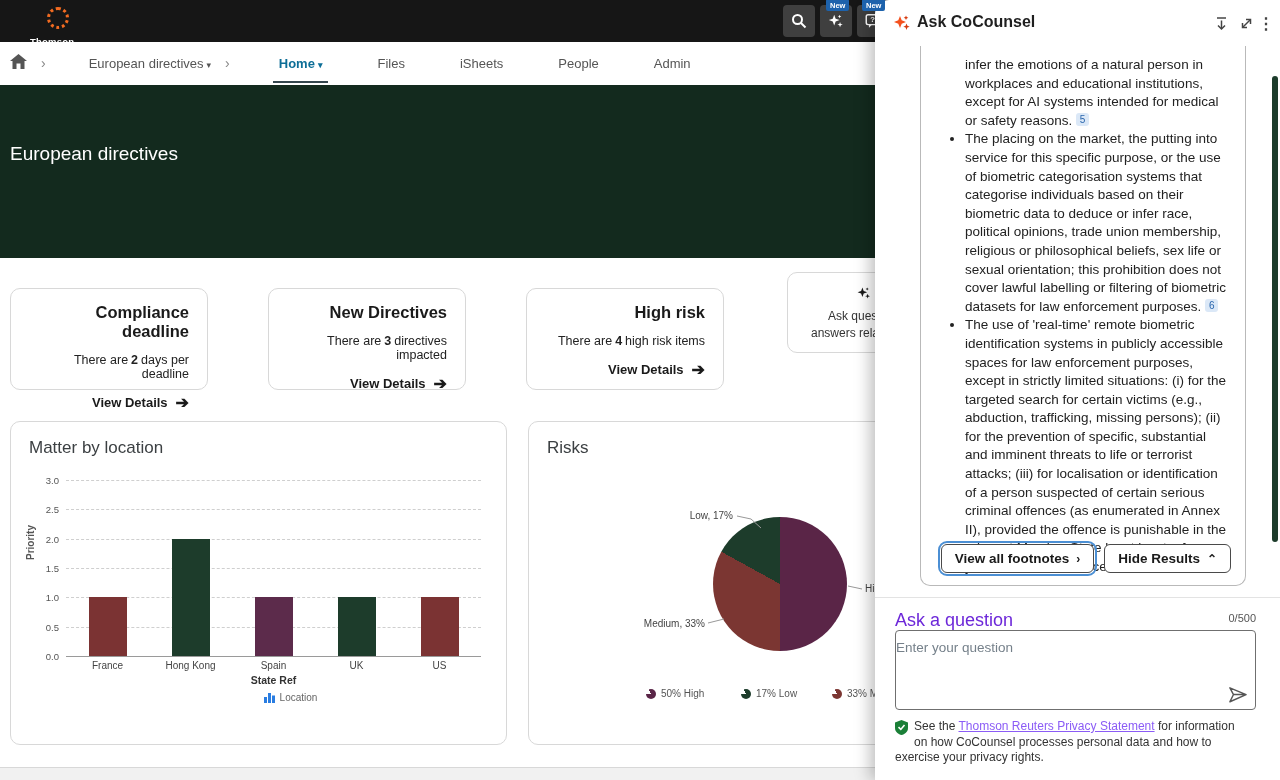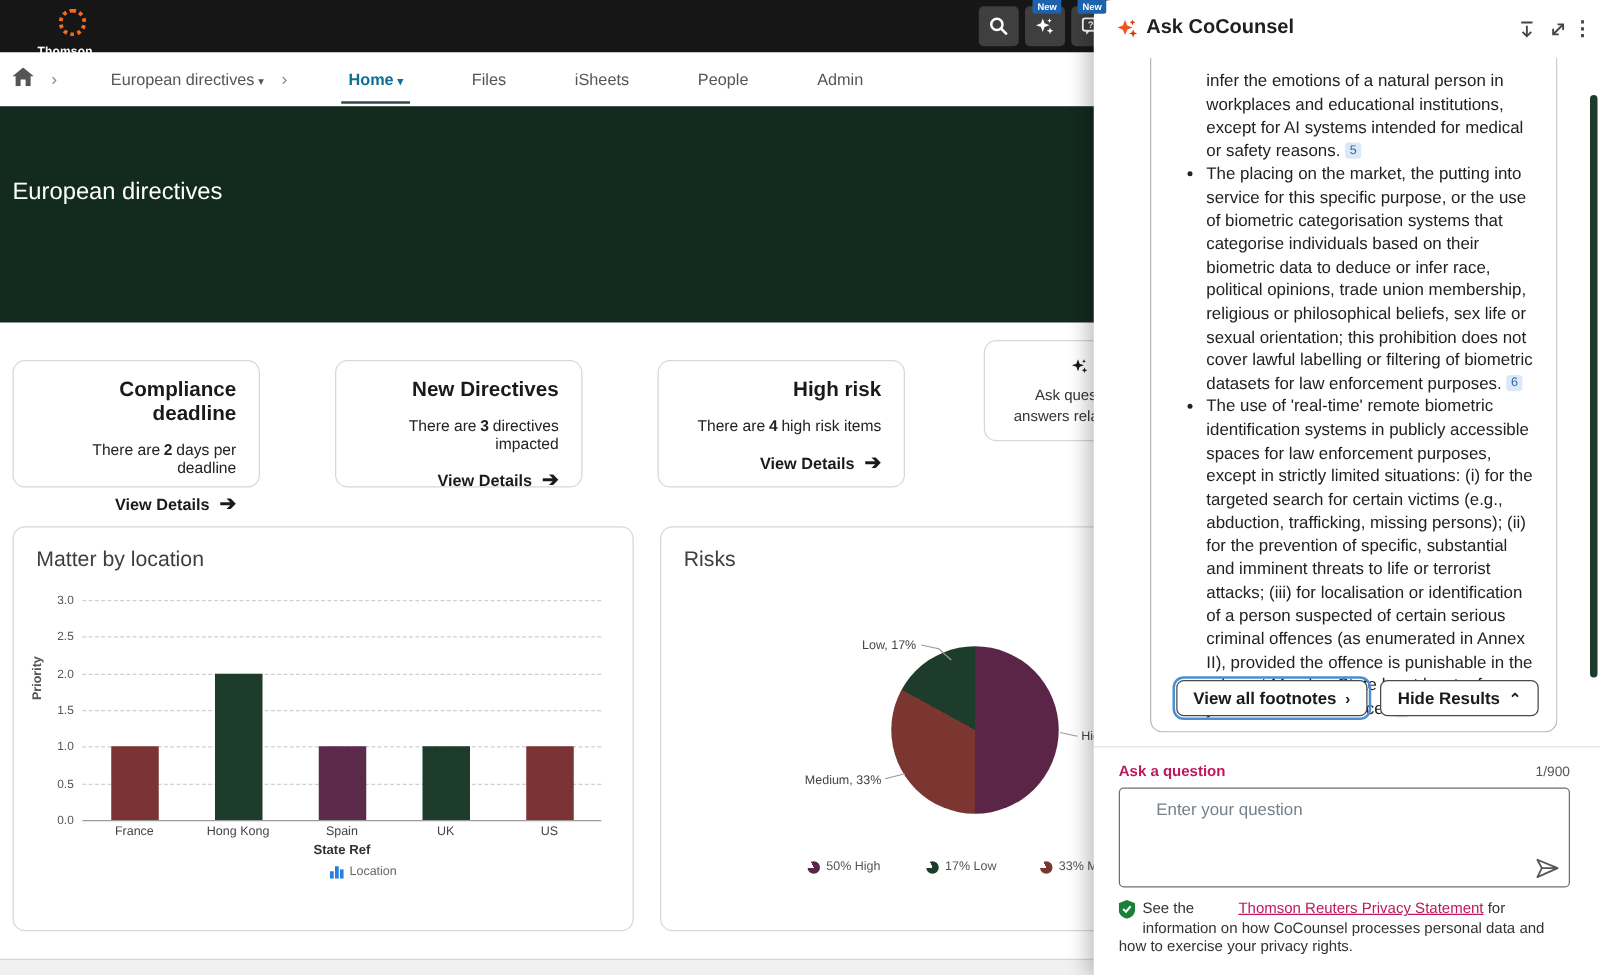--- a/index.html
+++ b/index.html
@@ -73,30 +73,30 @@
   .res-text li{margin:0;}
   .fn{display:inline-block;background:#dbe8f7;color:#2a66ad;font-size:10px;line-height:13px;
       padding:0 3.5px;border-radius:3px;margin-left:4px;vertical-align:1.5px;}
   .closing{margin:7px 0 0;}
   .btn-row{position:absolute;right:14px;bottom:12px;display:flex;gap:10px;}
   .btn{background:#fff;border:1px solid #4a4a4a;border-radius:6px;padding:6px 13px;font-size:13.5px;
        font-weight:bold;color:#1a1a1a;font-family:"Liberation Sans",sans-serif;display:flex;align-items:center;gap:7px;cursor:pointer;}
   .btn.focused{outline:2px solid #4b8fd4;outline-offset:1px;}
   .btn .chev{font-size:12px;font-weight:bold;}
   .panel-divider{position:absolute;left:0;top:597px;width:100%;border-top:1px solid #e3e3e3;}
-  .ask-label{position:absolute;left:20px;top:610px;font-size:12px;font-weight:bold;color:#be185d;}
+  .ask-label{position:absolute;left:20px;top:610px;font-size:18px;font-weight:normal;color:#6d28d9;}
   .ask-counter{position:absolute;right:24px;top:612px;font-size:11px;color:#555;}
   .ask-area{position:absolute;left:20px;top:630px;width:361px;height:80px;border:1px solid #6f6f6f;border-radius:4px;
-            box-sizing:border-box;padding:9px 29px;font-size:13.5px;font-family:"Liberation Sans",sans-serif;
+            box-sizing:border-box;padding:9px 0;font-size:13.5px;font-family:"Liberation Sans",sans-serif;
             color:#222;resize:none;}
   .ask-area::placeholder{color:#75808a;}
   .send-btn{position:absolute;left:353px;top:686px;width:22px;height:20px;cursor:pointer;}
   .privacy{position:absolute;left:20px;top:719px;width:356px;font-size:12px;line-height:15.5px;color:#333;}
   .privacy .shield{float:left;margin:1px 6px 0 0;}
-  .privacy a{color:#be185d;text-decoration:underline;margin-left:32px;}
+  .privacy a{color:#8b5cf6;text-decoration:underline;}
   .scroll-thumb{position:absolute;right:2px;top:76px;width:6px;height:466px;background:#1d3c2b;border-radius:3px;}
 </style>
 </head>
 <body>
 
 <div class="topbar">
   <div class="logo">
     <div class="logo-ring"></div>
     <div class="logo-text">
       <div>Thomson</div>
@@ -316,21 +316,21 @@
       <button class="btn">
         <span>Hide Results</span>
           <span class="chev">⌃</span>
       </button>
     </div>
   </div>
 
   <div class="panel-divider"></div>
 
   <div class="ask-label">Ask a question</div>
-  <div class="ask-counter">1/900</div>
+  <div class="ask-counter">0/500</div>
   <textarea class="ask-area" placeholder="Enter your question" style=""></textarea>
   <div class="send-btn">
     <svg width="20" height="18" viewBox="0 0 22 20">
       <path d="M2 17.5 L20 9.5 L2 2 L6 9.5 Z M6 9.5 L20 9.5" fill="none" stroke="#555" stroke-width="1.6" stroke-linejoin="round"></path>
     </svg>
   </div>
 
   <div class="privacy">
     <span class="shield">
       <svg width="13" height="15" viewBox="0 0 13 15">

